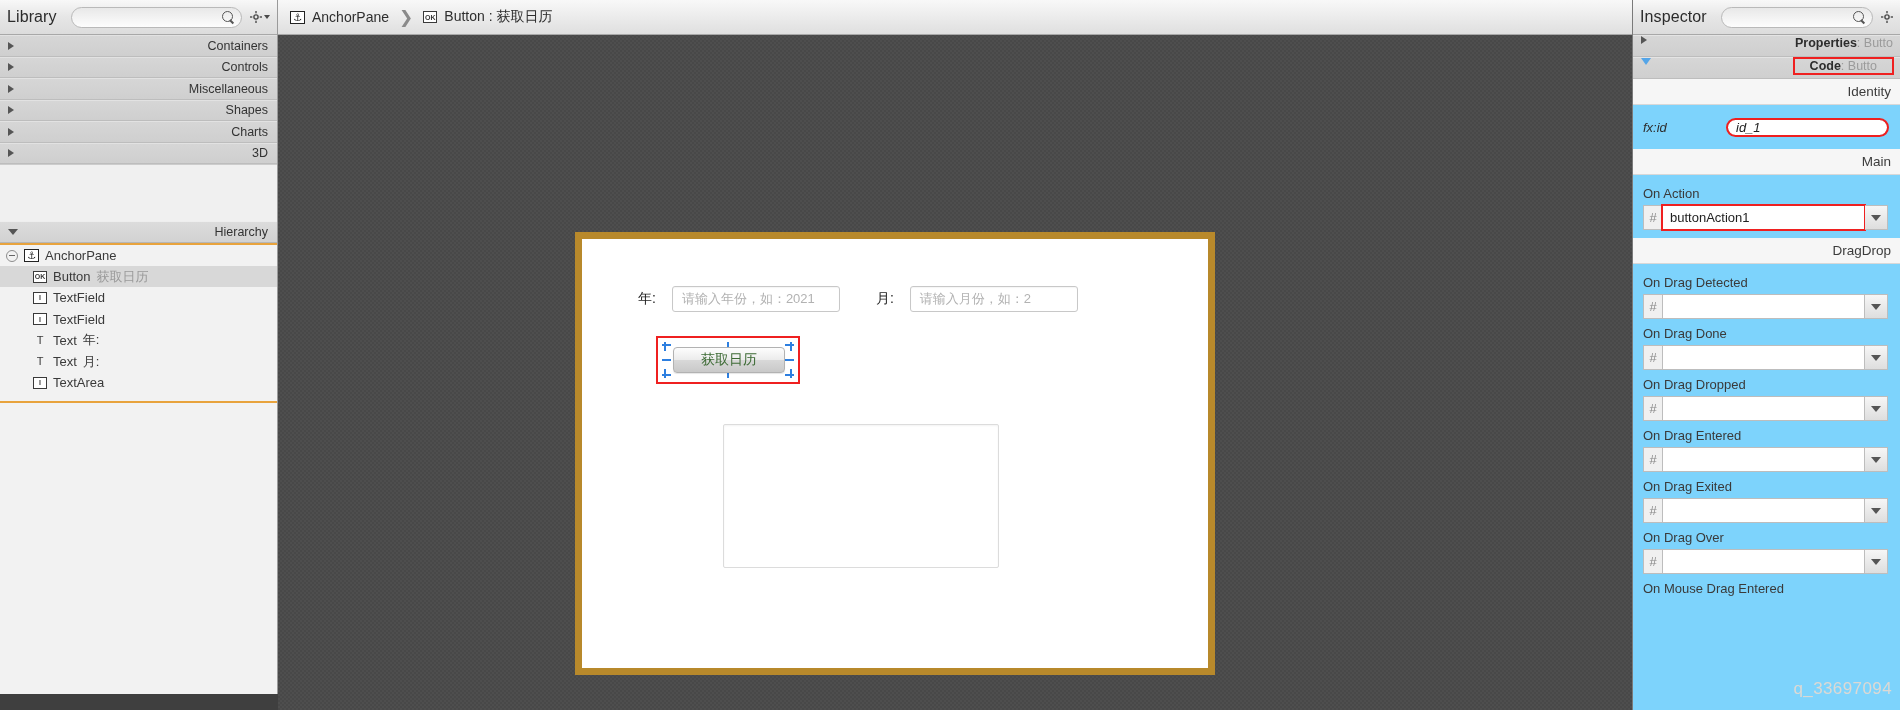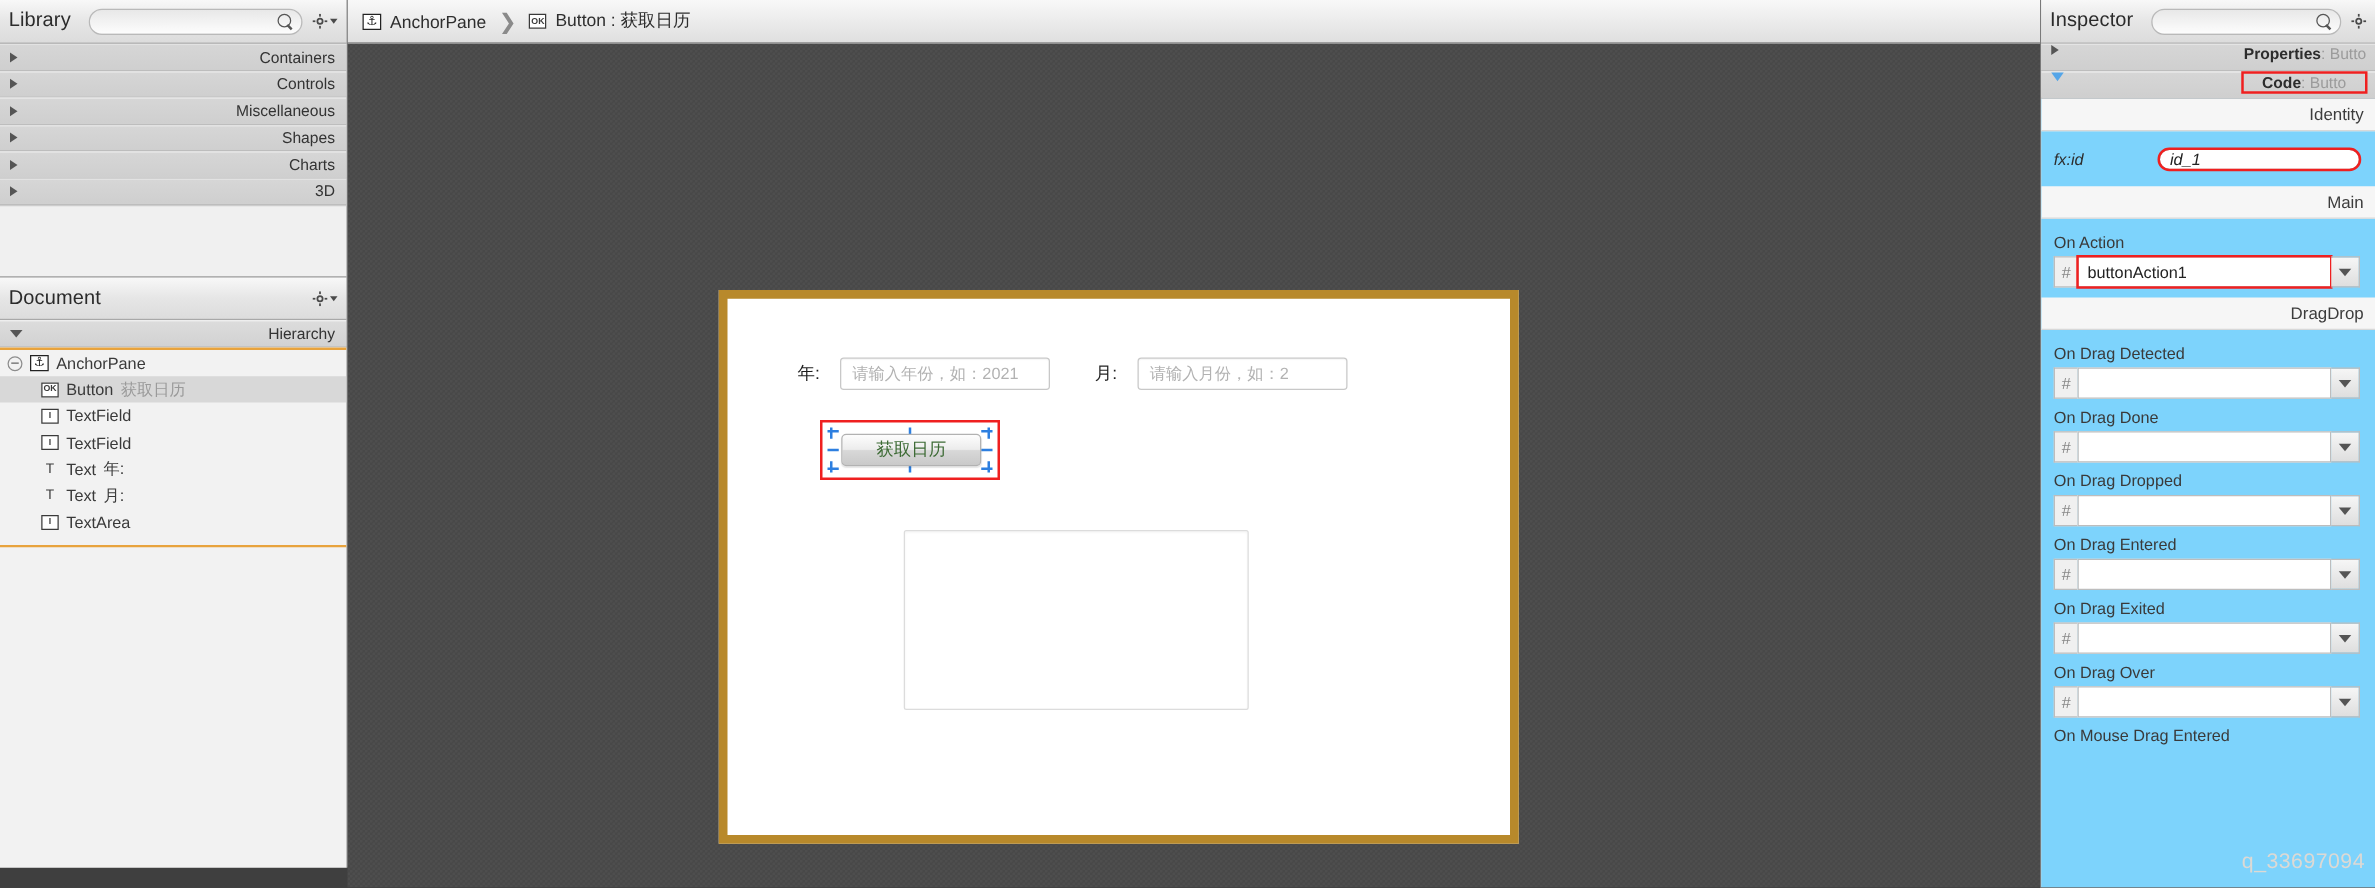--- a/index.html
+++ b/index.html
@@ -215,38 +215,20 @@
         <span>Charts</span>
       </div>
       <div class="lib-row">
         <span class="tri-right"></span>
         <span>3D</span>
       </div>
     </div>
 
     <div class="lib-fill" style="height:57px;flex:0 0 57px;"></div>
 
-    <div class="panel-header doc-header">
-      <span class="ptitle">Document</span>
-      <div style="flex:1"></div>
-      <div class="gearbtn">
-        <span class="gear">
-          <svg width="12" height="12" viewBox="0 0 12 12">
-              <g fill="#4a4a4a">
-          <circle cx="6" cy="6" r="2.1" fill="none" stroke="#4a4a4a" stroke-width="1.4"></circle>
-          <rect x="5.3" y="0" width="1.4" height="2.3"></rect>
-                <rect x="5.3" y="9.7" width="1.4" height="2.3"></rect>
-          <rect x="0" y="5.3" width="2.3" height="1.4"></rect>
-                <rect x="9.7" y="5.3" width="2.3" height="1.4"></rect>
-          </g>
-            </svg>
-        </span>
-        <span class="tinytri"></span>
-      </div>
-    </div>
 
     <div class="hier-row">
       <span class="tri-down"></span>
       <span>Hierarchy</span>
     </div>
 
     <div class="tree">
       <div class="tree-item">
         <span class="collapse-dot">
             <i></i>

